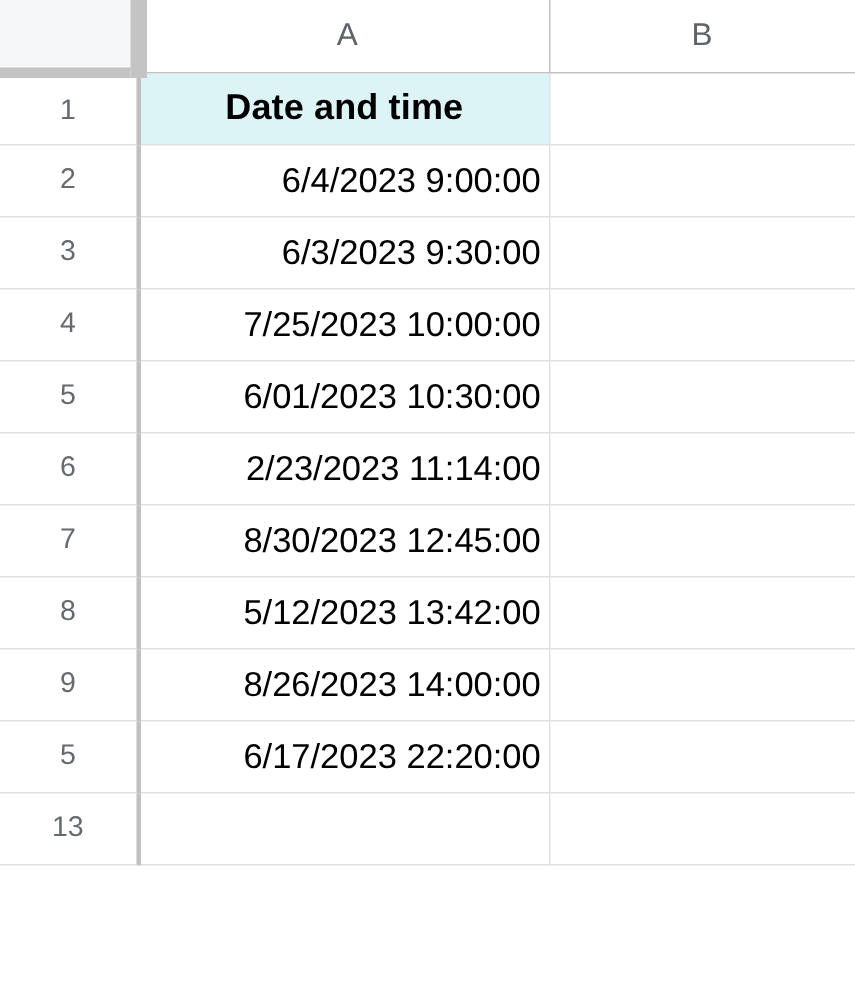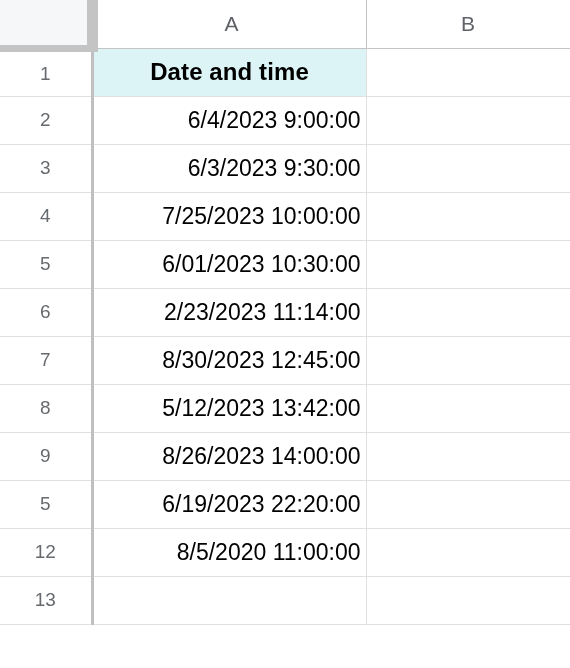--- a/index.html
+++ b/index.html
@@ -152,26 +152,21 @@
           <td class="cell align-right">5/12/2023 13:42:00</td>
           <td class="cell colb align-right empty-cell"></td>
         </tr>
         <tr class="data-row">
           <td class="row-number">9</td>
           <td class="cell align-right">8/26/2023 14:00:00</td>
           <td class="cell colb align-right empty-cell"></td>
         </tr>
         <tr class="data-row">
           <td class="row-number">5</td>
-          <td class="cell align-right">6/19/2023 22:20:00</td>
-          <td class="cell colb align-right empty-cell"></td>
-        </tr>
-        <tr class="data-row">
-          <td class="row-number">12</td>
-          <td class="cell align-right">8/5/2020 11:00:00</td>
+          <td class="cell align-right">6/17/2023 22:20:00</td>
           <td class="cell colb align-right empty-cell"></td>
         </tr>
         <tr class="data-row">
           <td class="row-number">13</td>
           <td class="cell align-right empty-cell"></td>
           <td class="cell colb align-right empty-cell"></td>
         </tr>
       </tbody>
   </table>
 </div>

